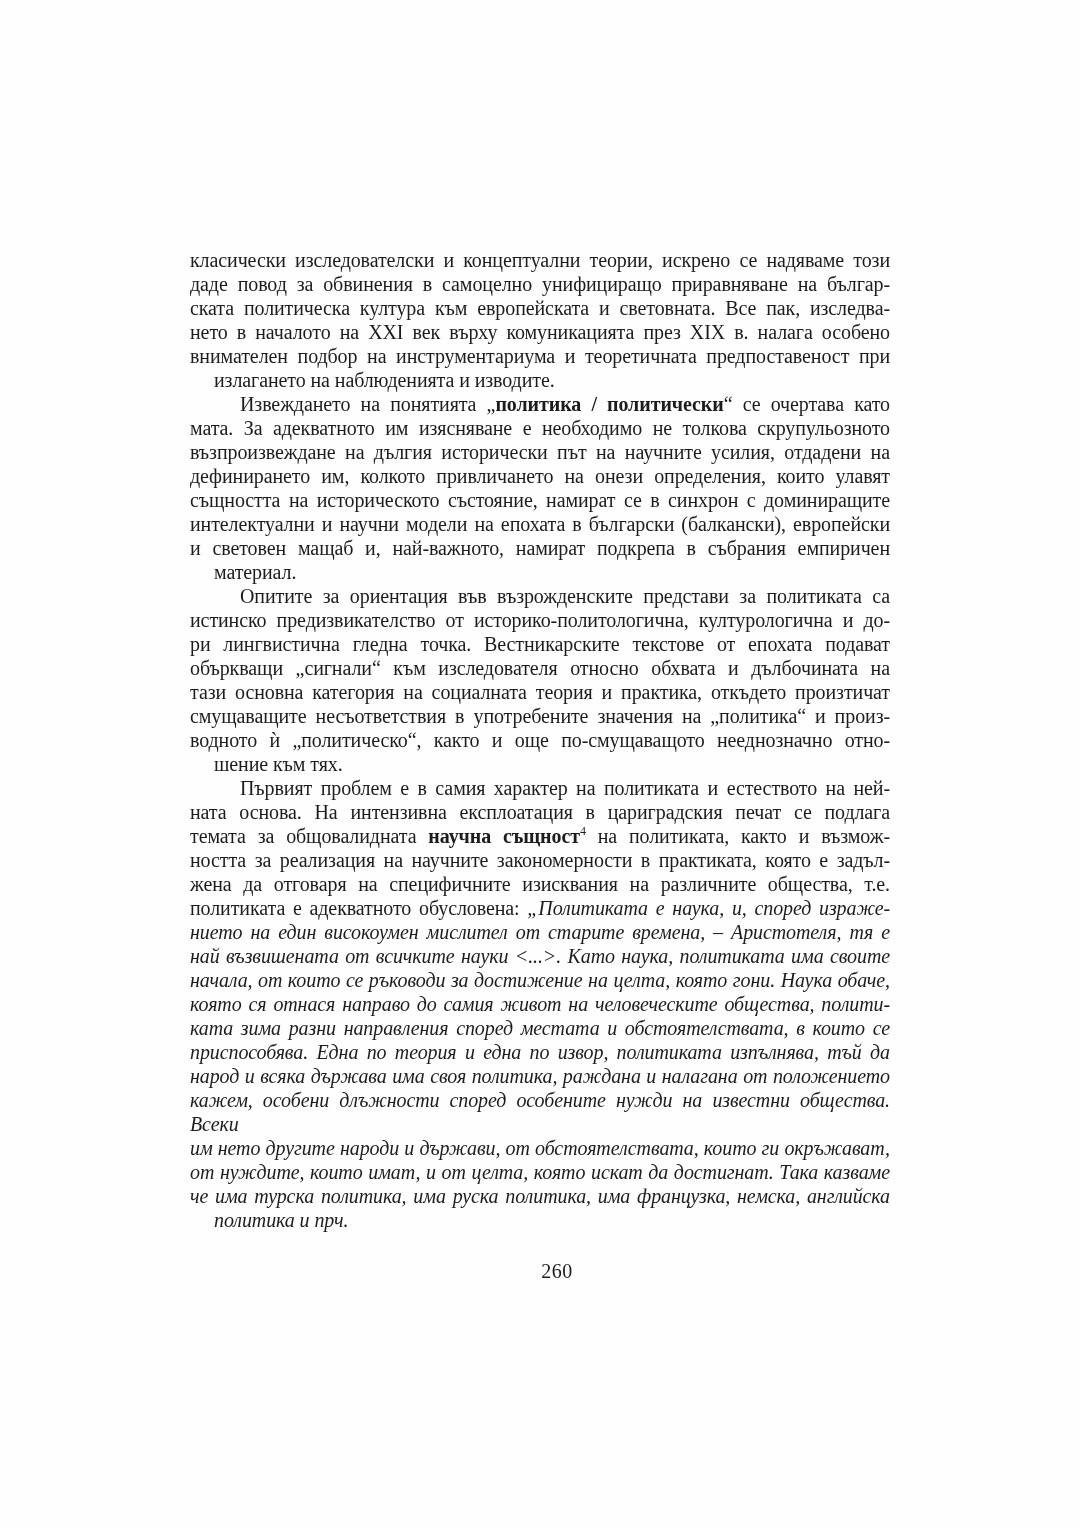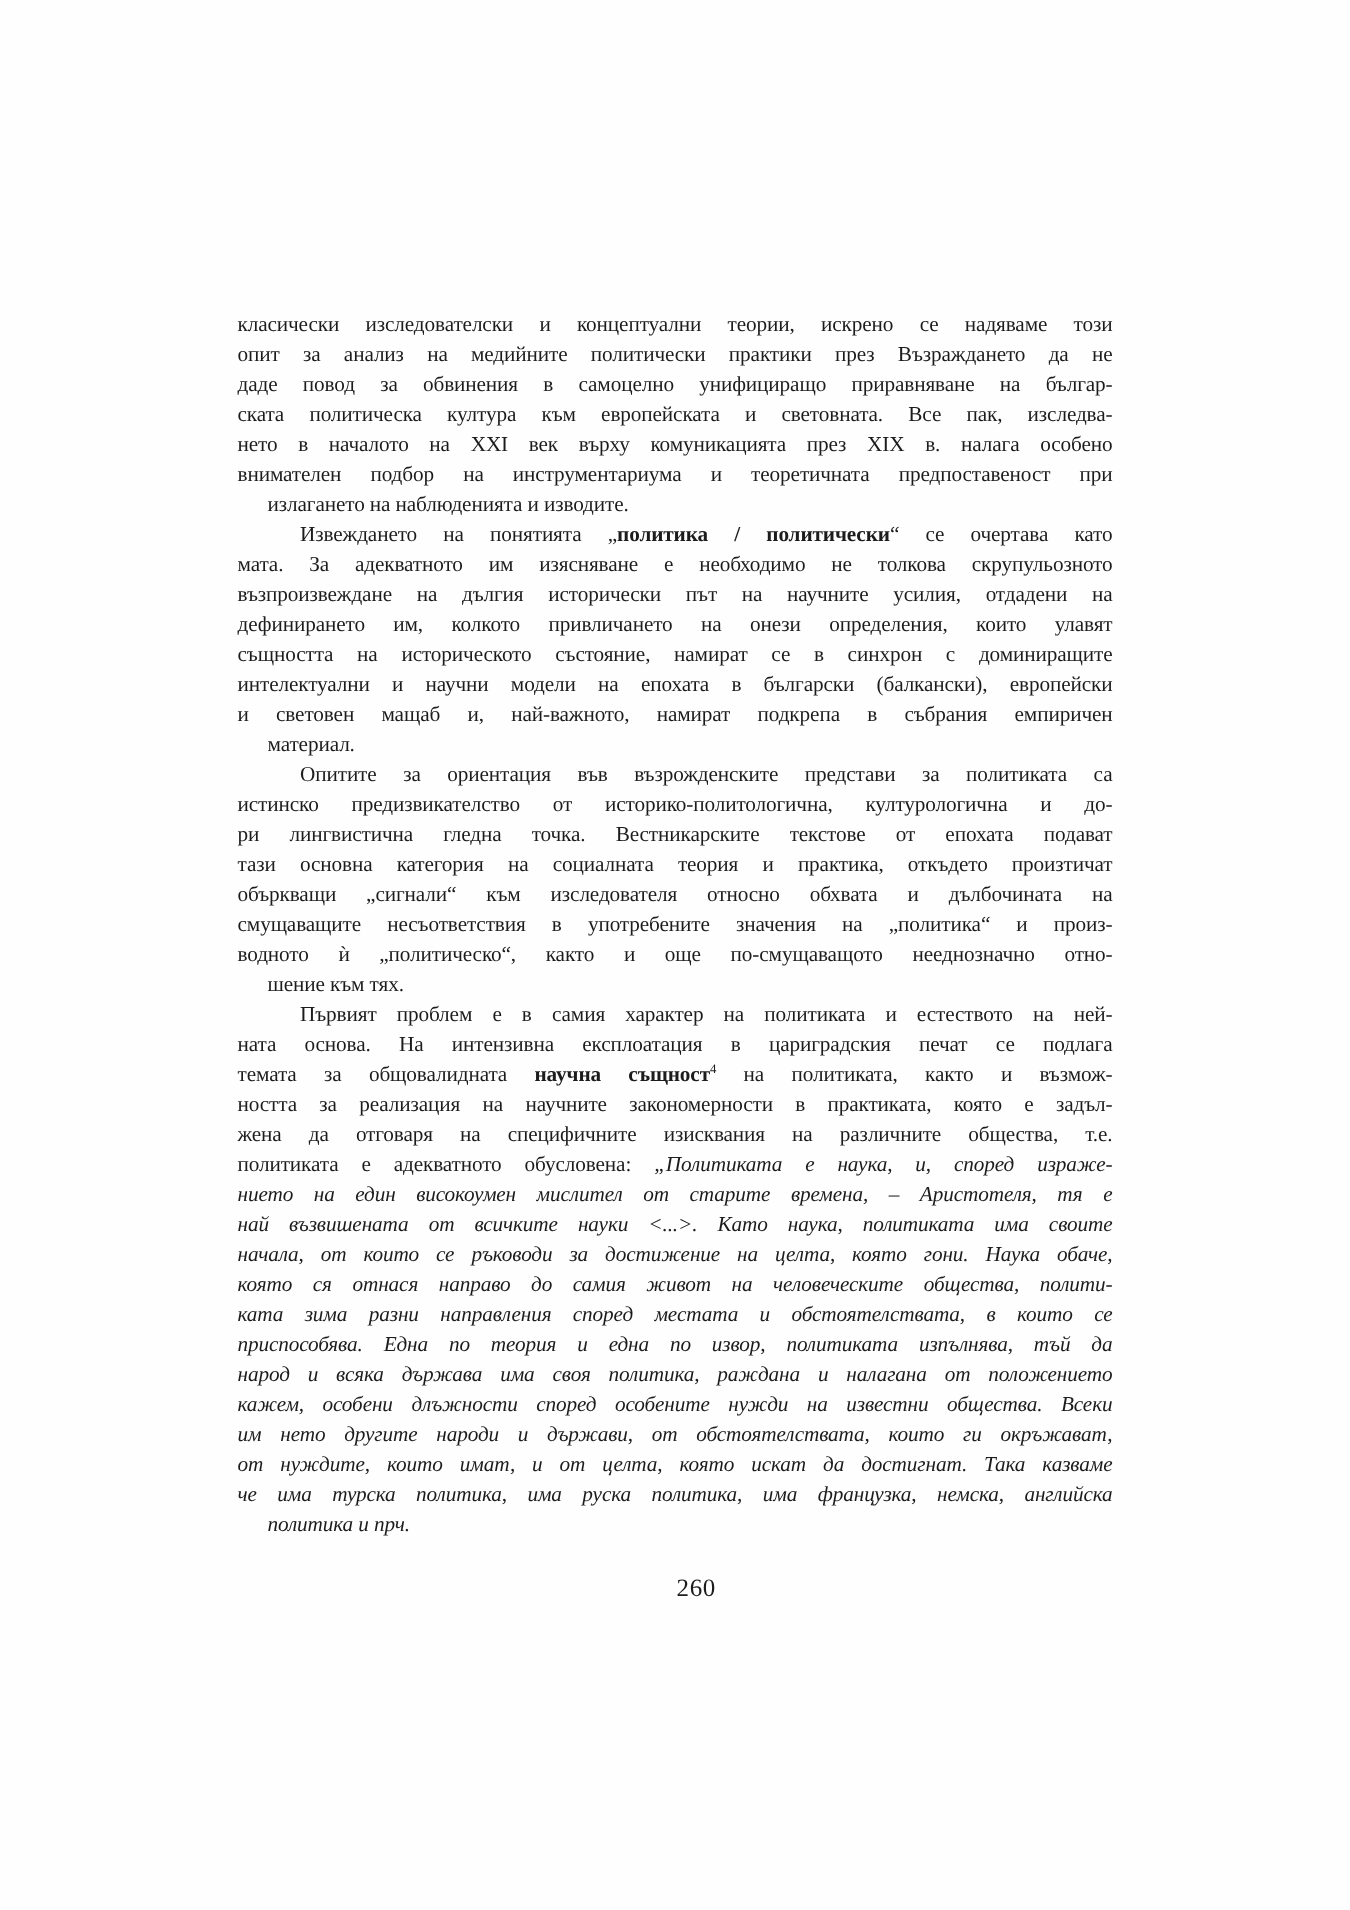--- a/index.html
+++ b/index.html
@@ -20,21 +20,21 @@
     height: 1528px;
     background: #fefefe;
   }
   .text-block {
     position: absolute;
     left: 190px;
     top: 248px;
     width: 700px;
   }
   .line {
-    font-size: 17px;
+    font-size: 20px;
     line-height: 24px;
     text-align: justify;
     text-align-last: justify;
     letter-spacing: -0.1px;
   }
   .line.last {
     text-align-last: left;
     margin-left: 24px;
   }
   .line.indent {
@@ -58,43 +58,42 @@
     letter-spacing: 0.5px;
   }
 </style>
 </head>
 <body>
 
 <div class="page">
   <div class="text-block">
       <div class="paragraph">
         <div class="line"><span class="seg-r">класически изследователски и концептуални теории, искрено се надяваме този</span></div>
-        <div class="line"><span class="seg-r">опит за анализ на медийните политически практики през Възраждането да не</span></div>
         <div class="line"><span class="seg-r">даде повод за обвинения в самоцелно унифициращо приравняване на българ-</span></div>
         <div class="line"><span class="seg-r">ската политическа култура към европейската и световната. Все пак, изследва-</span></div>
         <div class="line"><span class="seg-r">нето в началото на XXI век върху комуникацията през XIX в. налага особено</span></div>
         <div class="line"><span class="seg-r">внимателен подбор на инструментариума и теоретичната предпоставеност при</span></div>
         <div class="line last"><span class="seg-r">излагането на наблюденията и изводите.</span></div>
       </div>
       <div class="paragraph">
         <div class="line indent"><span class="seg-r">Извеждането на понятията „</span><span class="seg-b">политика / политически</span><span class="seg-r">“ се очертава като</span></div>
         <div class="line"><span class="seg-r">мата. За адекватното им изясняване е необходимо не толкова скрупульозното</span></div>
         <div class="line"><span class="seg-r">възпроизвеждане на дългия исторически път на научните усилия, отдадени на</span></div>
         <div class="line"><span class="seg-r">дефинирането им, колкото привличането на онези определения, които улавят</span></div>
         <div class="line"><span class="seg-r">същността на историческото състояние, намират се в синхрон с доминиращите</span></div>
         <div class="line"><span class="seg-r">интелектуални и научни модели на епохата в български (балкански), европейски</span></div>
         <div class="line"><span class="seg-r">и световен мащаб и, най-важното, намират подкрепа в събрания емпиричен</span></div>
         <div class="line last"><span class="seg-r">материал.</span></div>
       </div>
       <div class="paragraph">
         <div class="line indent"><span class="seg-r">Опитите за ориентация във възрожденските представи за политиката са</span></div>
         <div class="line"><span class="seg-r">истинско предизвикателство от историко-политологична, културологична и до-</span></div>
         <div class="line"><span class="seg-r">ри лингвистична гледна точка. Вестникарските текстове от епохата подават</span></div>
+        <div class="line"><span class="seg-r">объркващи „сигнали“ към изследователя относно обхвата и дълбочината на</span></div>
         <div class="line"><span class="seg-r">тази основна категория на социалната теория и практика, откъдето произтичат</span></div>
-        <div class="line"><span class="seg-r">объркващи „сигнали“ към изследователя относно обхвата и дълбочината на</span></div>
         <div class="line"><span class="seg-r">смущаващите несъответствия в употребените значения на „политика“ и произ-</span></div>
         <div class="line"><span class="seg-r">водното ѝ „политическо“, както и още по-смущаващото нееднозначно отно-</span></div>
         <div class="line last"><span class="seg-r">шение към тях.</span></div>
       </div>
       <div class="paragraph">
         <div class="line indent"><span class="seg-r">Първият проблем е в самия характер на политиката и естеството на ней-</span></div>
         <div class="line"><span class="seg-r">ната основа. На интензивна експлоатация в цариградския печат се подлага</span></div>
         <div class="line"><span class="seg-r">темата за общовалидната </span><span class="seg-b">научна същност</span><sup class="seg-sup">4</sup><span class="seg-r"> на политиката, както и възмож-</span></div>
         <div class="line"><span class="seg-r">ността за реализация на научните закономерности в практиката, която е задъл-</span></div>
         <div class="line"><span class="seg-r">жена да отговаря на специфичните изисквания на различните общества, т.е.</span></div>

